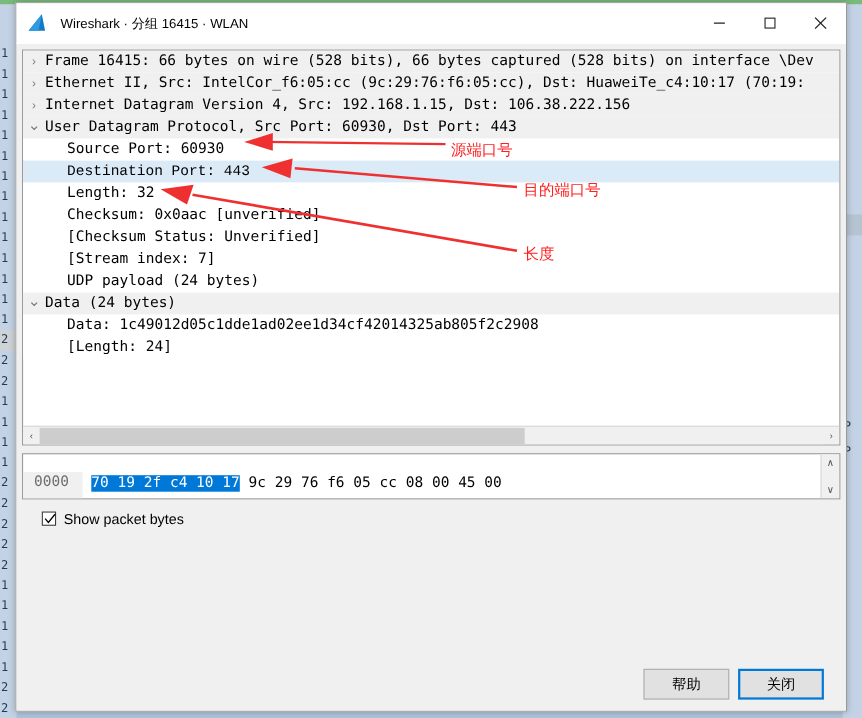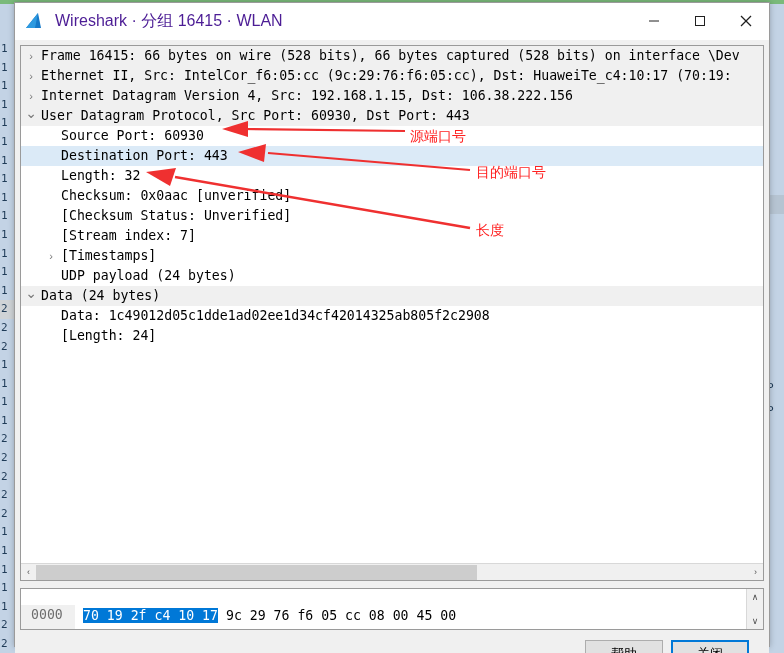--- a/index.html
+++ b/index.html
@@ -89,22 +89,22 @@
     border-bottom: 1px solid #ffffff;
   }
   #title-icon {
     width: 22px; height: 18px;
     margin-left: 10px; margin-right: 8px;
     position: relative;
     flex: 0 0 auto;
   }
   #title-icon svg { display: block; }
   #title-text {
-    font-size: 16px;
-    color: #4c1d95;
+    font-size: 12px;
+    color: #000000;
     white-space: nowrap;
     flex: 1 1 auto;
   }
   .wbtn {
     width: 46px; height: 36px;
     display: flex;
     align-items: center;
     justify-content: center;
     flex: 0 0 auto;
     color: #202020;
@@ -118,21 +118,21 @@
     box-sizing: border-box;
     display: flex;
     flex-direction: column;
   }
 
   
   #tree-panel {
     position: relative;
     background: #ffffff;
     border: 1px solid #9a9a9a;
-    height: 536px;
+    height: 360px;
     box-sizing: border-box;
     overflow: hidden;
     flex: 0 0 auto;
   }
   #tree-scrollarea {
     position: absolute;
     left: 0; top: 0; right: 0;
     bottom: 17px;
     overflow: hidden;
   }
@@ -141,21 +141,21 @@
     line-height: 20px;
     white-space: nowrap;
     font-family: "DejaVu Sans Mono", monospace;
     font-size: 13.2px;
     color: #000000;
     position: relative;
     padding-left: 0;
   }
   .trow.lvl0 { background: #f0f0f0; }
   .trow.lvl1 { background: #ffffff; }
-  .trow.selected { background: #dbeaf7; }
+  .trow.selected { background: #dbeaf7; font-family: Liberation Mono, monospace; }
   .tw {
     display: inline-block;
     width: 20px;
     text-align: center;
     color: #7a7a7a;
     font-family: "Liberation Sans", sans-serif;
     font-size: 11px;
     vertical-align: top;
   }
   .tw.none { color: transparent; }
@@ -416,21 +416,20 @@
           <div class="trow lvl0"><span class="tw">›</span><span class="tlabel">Frame 16415: 66 bytes on wire (528 bits), 66 bytes captured (528 bits) on interface \Dev</span></div>
           <div class="trow lvl0"><span class="tw">›</span><span class="tlabel">Ethernet II, Src: IntelCor_f6:05:cc (9c:29:76:f6:05:cc), Dst: HuaweiTe_c4:10:17 (70:19:</span></div>
           <div class="trow lvl0"><span class="tw">›</span><span class="tlabel">Internet Datagram Version 4, Src: 192.168.1.15, Dst: 106.38.222.156</span></div>
           <div class="trow lvl0"><span class="tw" style="font-size: 14px; line-height: 14px;">⌄</span><span class="tlabel">User Datagram Protocol, Src Port: 60930, Dst Port: 443</span></div>
           <div class="trow lvl1"><span class="ind1"></span><span class="tw none"></span><span class="tlabel">Source Port: 60930</span></div>
           <div class="trow lvl1 selected"><span class="ind1"></span><span class="tw none"></span><span class="tlabel">Destination Port: 443</span></div>
           <div class="trow lvl1"><span class="ind1"></span><span class="tw none"></span><span class="tlabel">Length: 32</span></div>
           <div class="trow lvl1"><span class="ind1"></span><span class="tw none"></span><span class="tlabel">Checksum: 0x0aac [unverified]</span></div>
           <div class="trow lvl1"><span class="ind1"></span><span class="tw none"></span><span class="tlabel">[Checksum Status: Unverified]</span></div>
           <div class="trow lvl1"><span class="ind1"></span><span class="tw none"></span><span class="tlabel">[Stream index: 7]</span></div>
-          <div class="trow lvl1"><span class="ind1"></span><span class="tw">›</span><span class="tlabel">[Timestamps]</span></div>
           <div class="trow lvl1"><span class="ind1"></span><span class="tw none"></span><span class="tlabel">UDP payload (24 bytes)</span></div>
           <div class="trow lvl0"><span class="tw" style="font-size: 14px; line-height: 14px;">⌄</span><span class="tlabel">Data (24 bytes)</span></div>
           <div class="trow lvl1"><span class="ind1"></span><span class="tw none"></span><span class="tlabel">Data: 1c49012d05c1dde1ad02ee1d34cf42014325ab805f2c2908</span></div>
           <div class="trow lvl1"><span class="ind1"></span><span class="tw none"></span><span class="tlabel">[Length: 24]</span></div>
         </div>
       <div id="tree-hscroll">
         <div class="hs-arrow">‹</div>
         <div id="hs-track">
           <div id="hs-thumb"></div>
         </div>
@@ -443,20 +442,28 @@
         <div id="hex-offsetcol">0000</div>
         <div id="hex-bytes"><span class="hl">70 19 2f c4 10 17</span><span>&nbsp;</span><span>9c 29  76 f6 05 cc 08 00 45 00</span></div>
       </div>
       <div id="bytes-vscroll">
         <div class="vs-arrow">∧</div>
         <div class="vs-arrow">∨</div>
       </div>
     </div>
 
     <div id="footer">
+      <div id="showbytes-row">
+        <div id="showbytes-box">
+          <svg width="13" height="13" viewBox="0 0 13 13">
+              <polyline points="2,6.5 5,10 11,2.5" fill="none" stroke="#000000" stroke-width="1.2"></polyline>
+            </svg>
+        </div>
+        <div id="showbytes-label">Show packet bytes</div>
+      </div>
       <div id="button-row">
         <div class="dlgbtn">帮助</div>
         <div class="dlgbtn default">关闭</div>
       </div>
     </div>
 
   </div>
 </div>
 
 <svg id="annots" viewBox="0 0 784 653" width="784" height="653">

